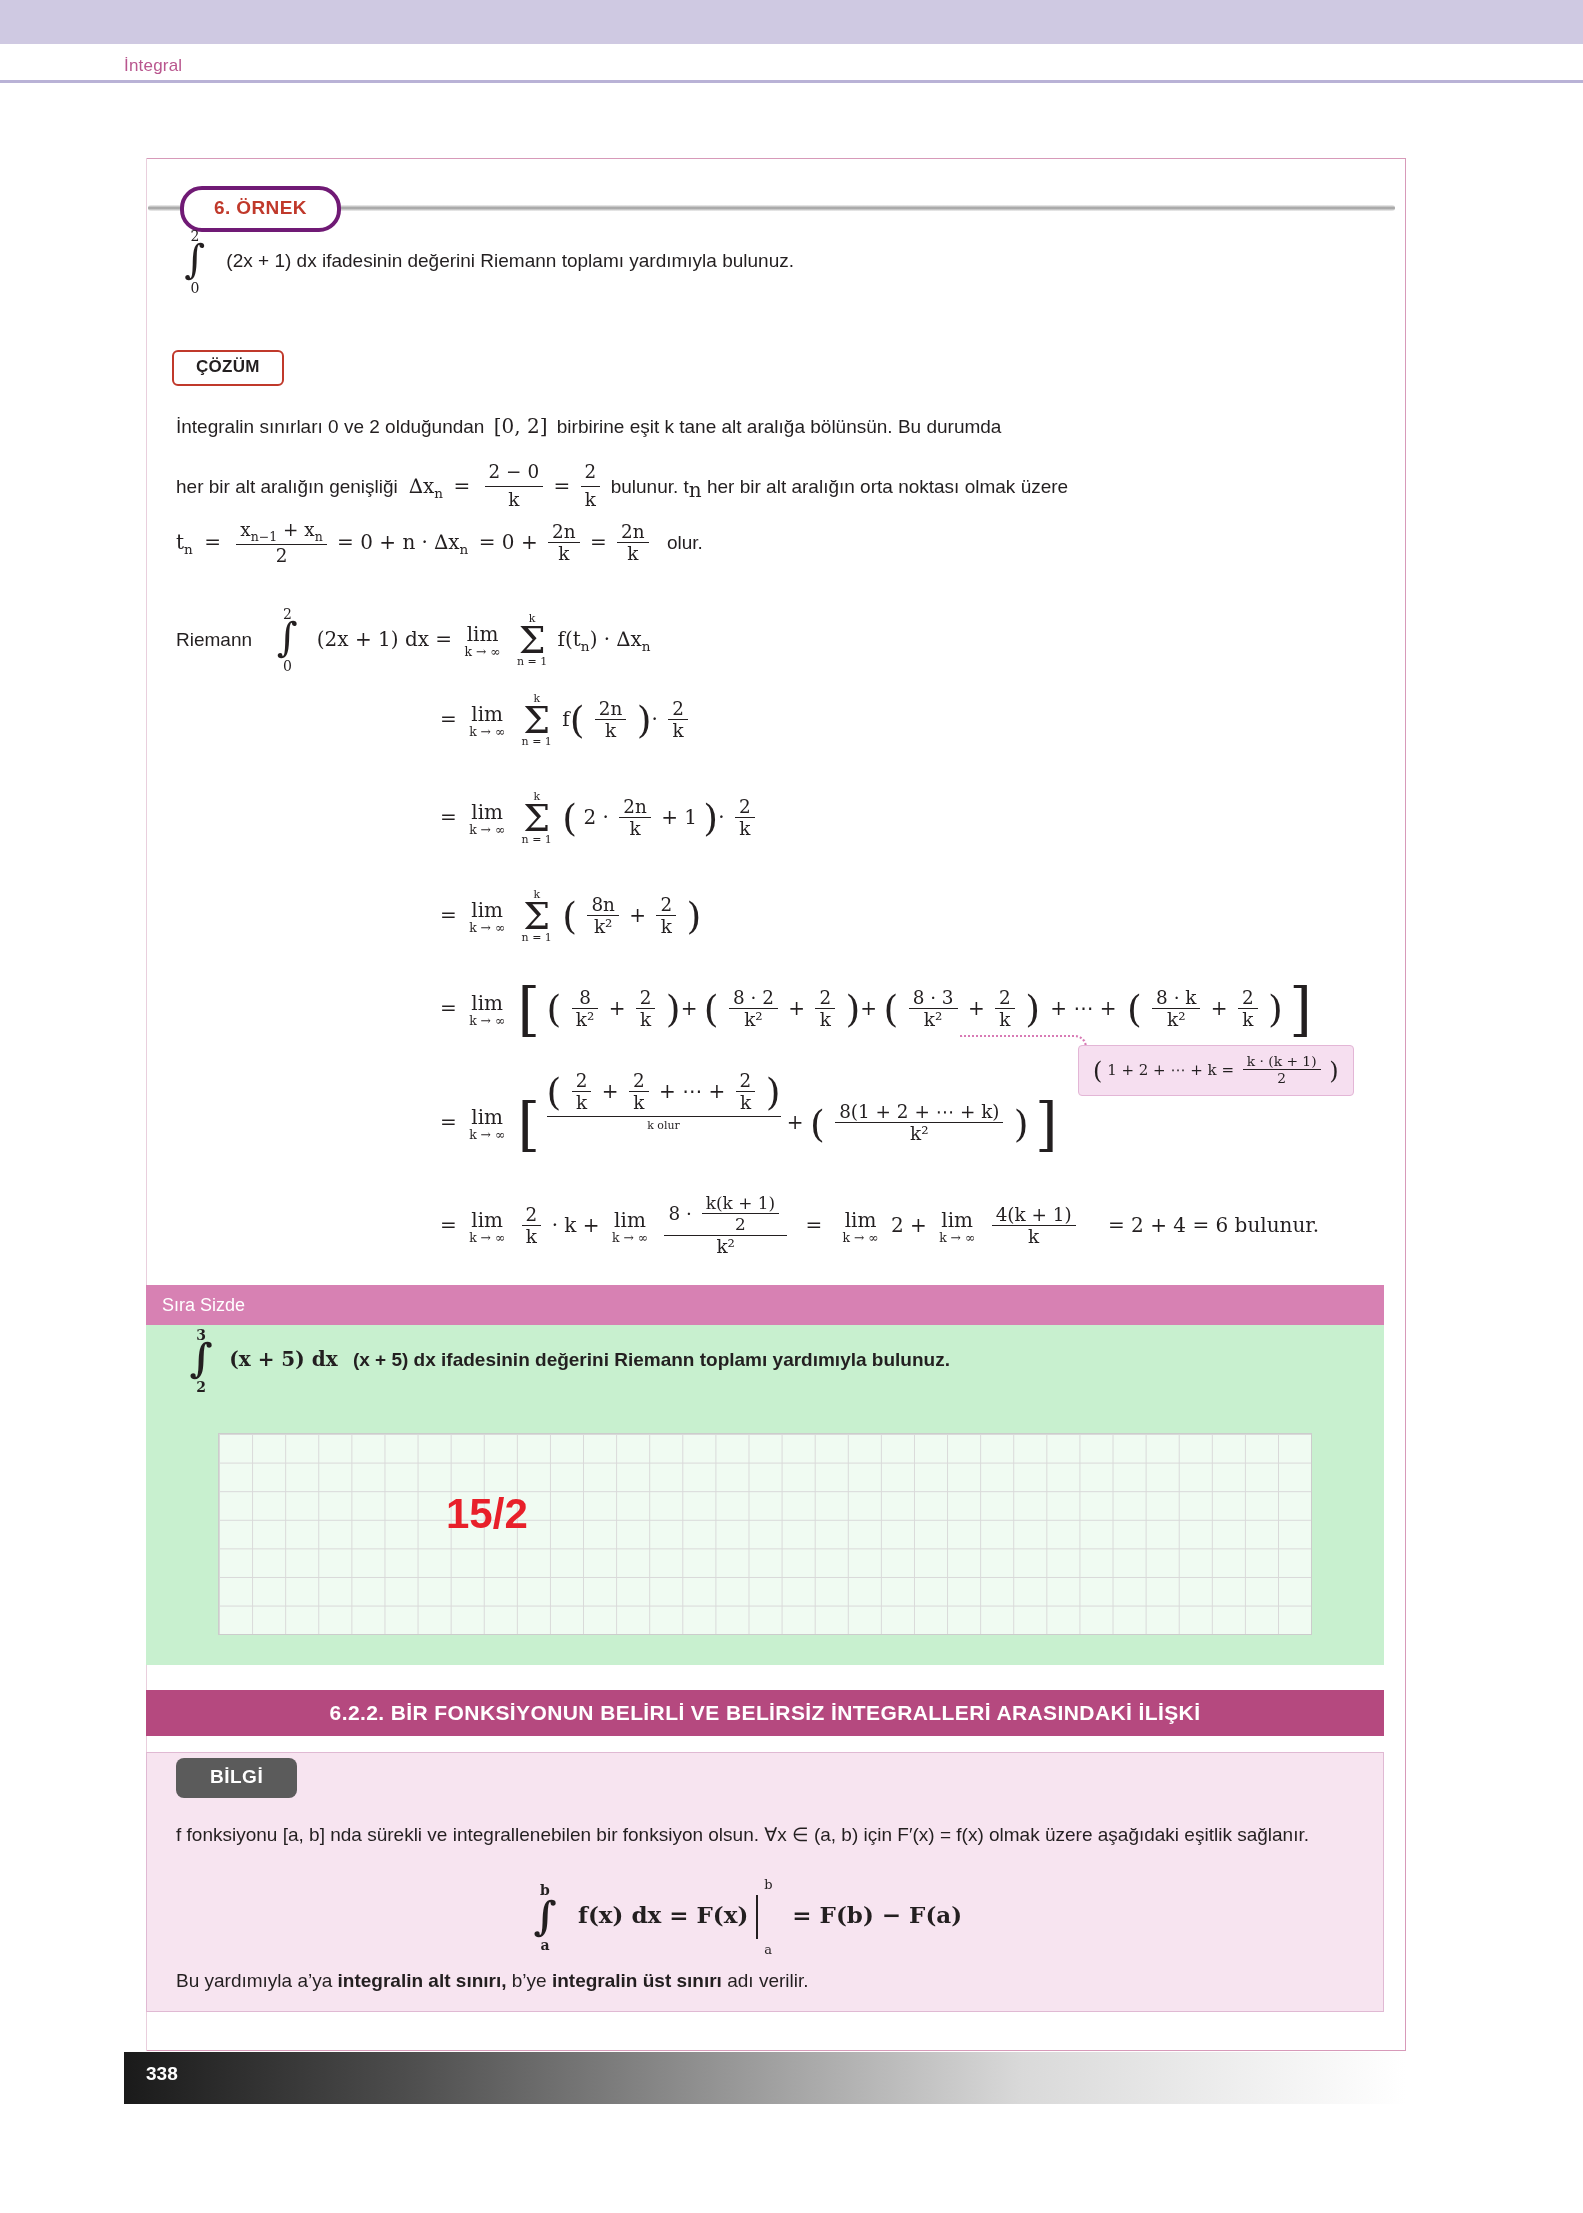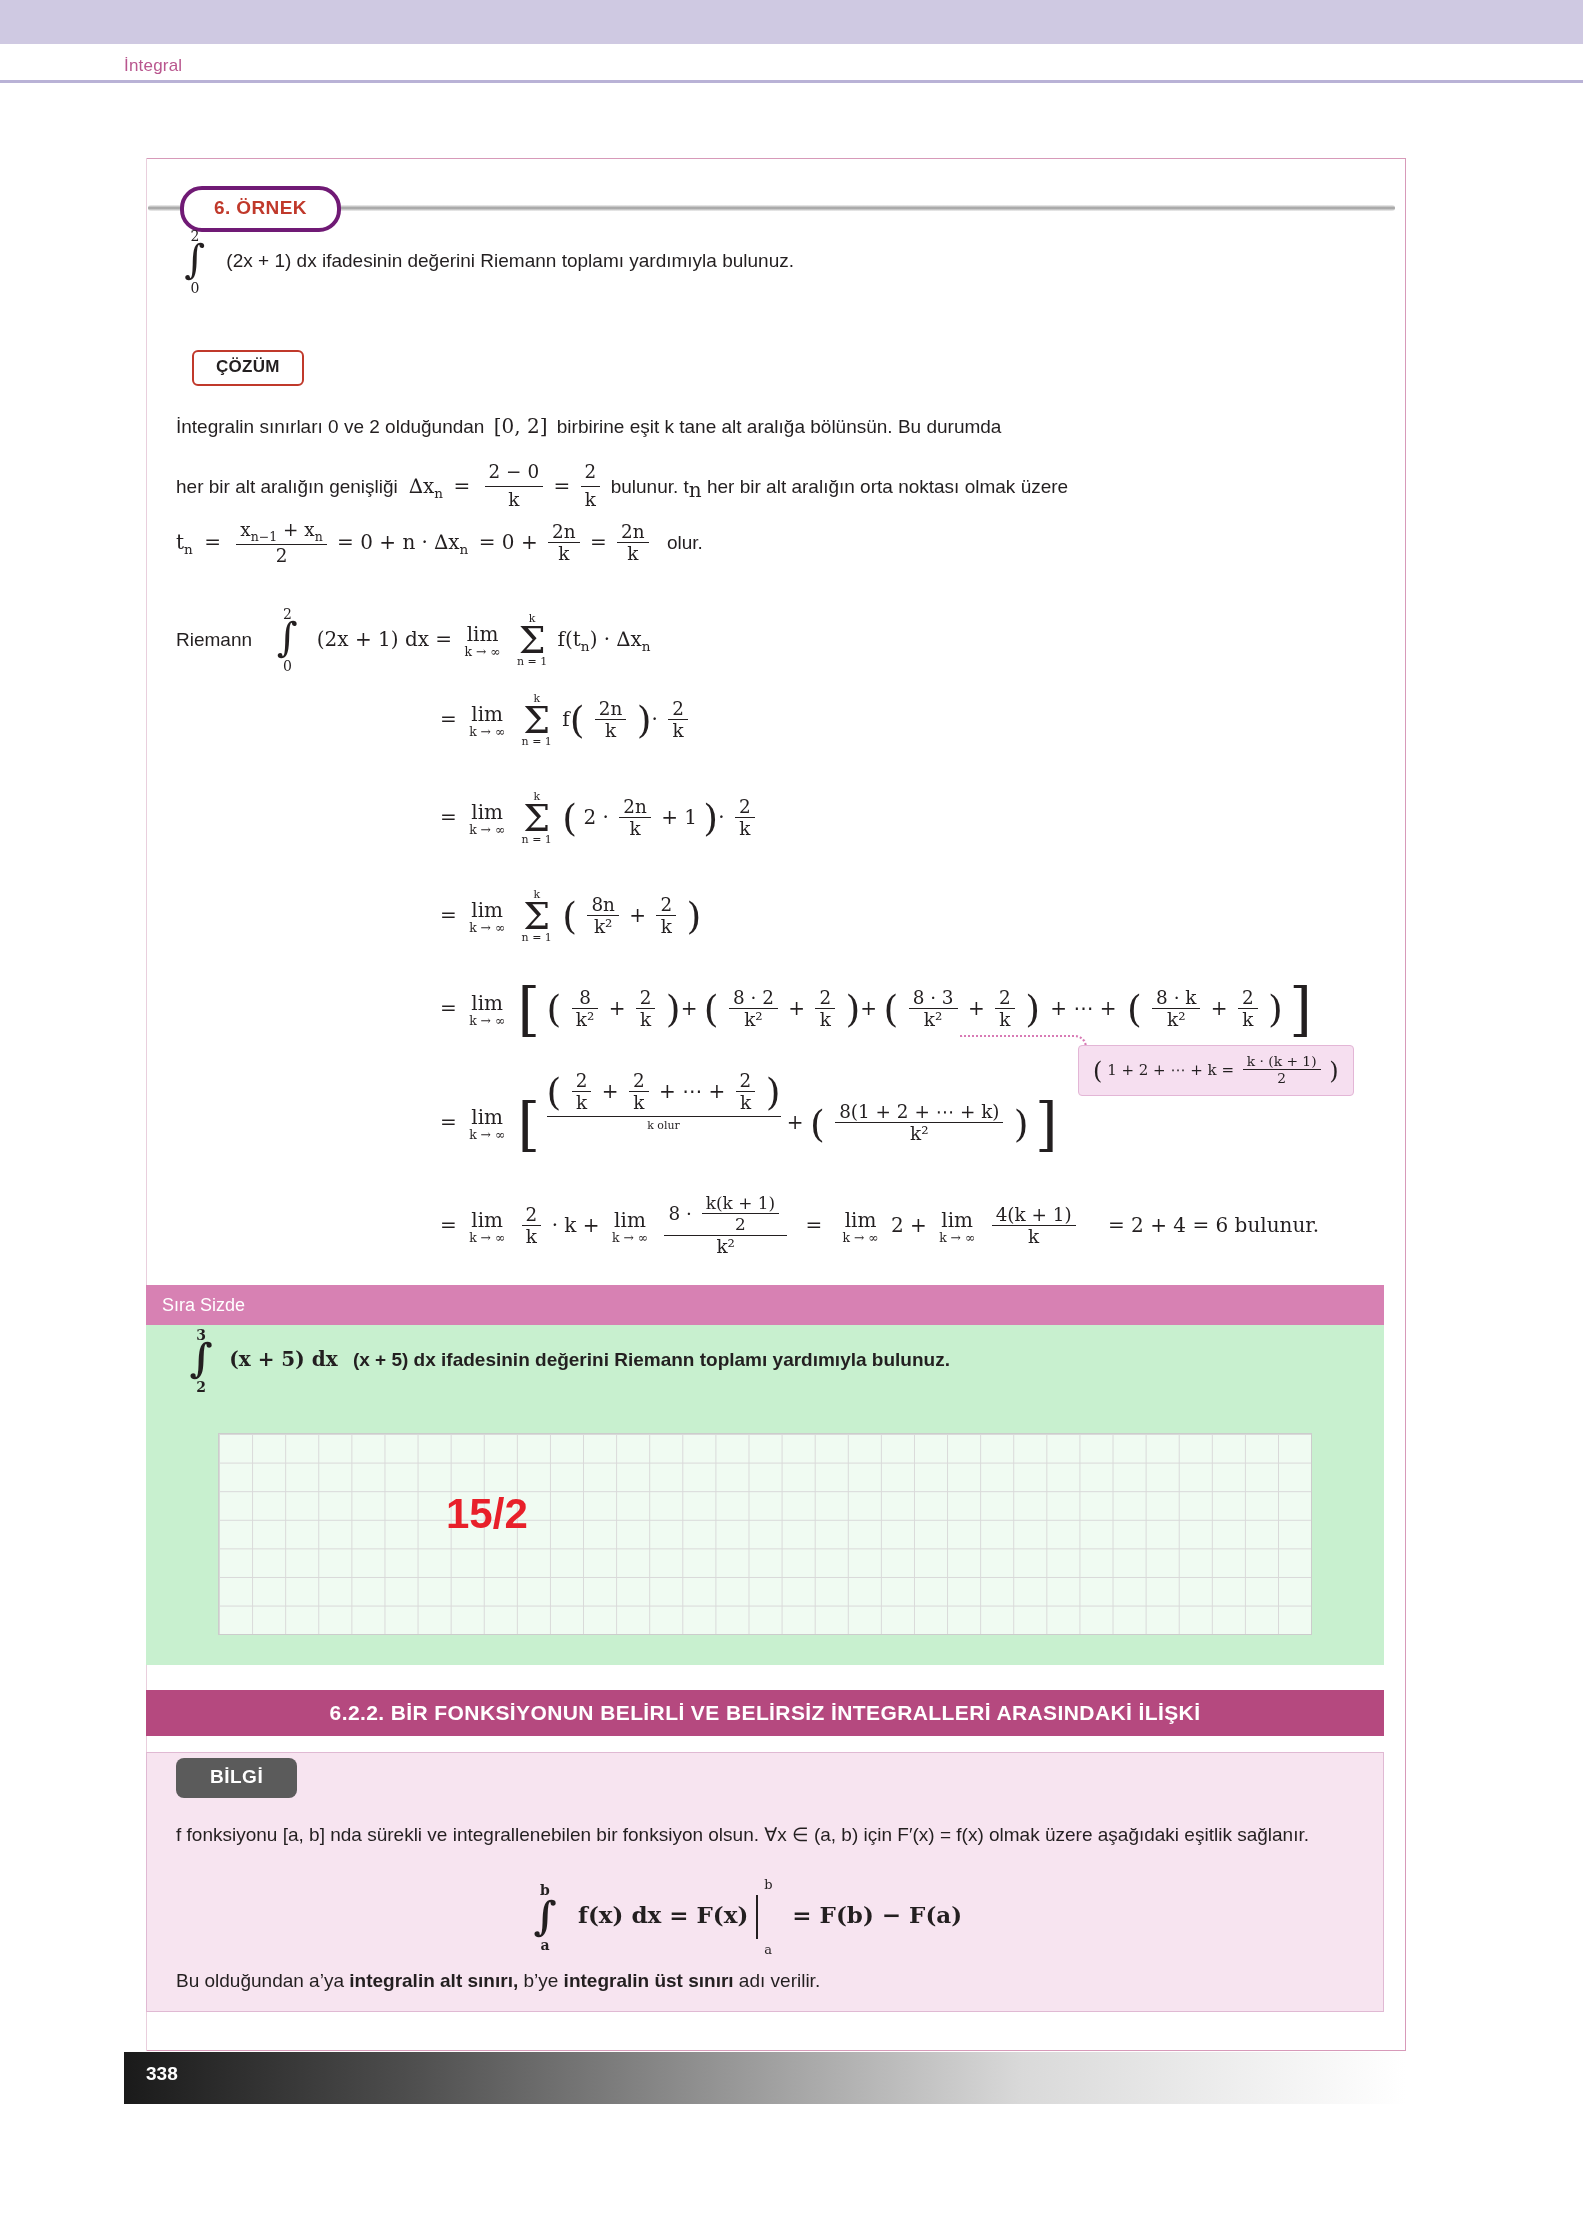--- a/index.html
+++ b/index.html
@@ -159,21 +159,20 @@
     position: absolute;
     left: 172px; top: 350px;
     padding: 5px 22px 7px 22px;
     border: 2px solid #c0392b;
     border-radius: 6px;
     background: #fff;
     font-weight: bold;
     font-size: 17px;
     color: #231f20;
     letter-spacing: .3px;
-    margin-left: 20px;
   }
 
   
   .callout {
     position: absolute;
     left: 1078px; top: 1045px;
     padding: 8px 14px;
     background: #f6dff0;
     border: 1px solid #e3b6d6;
     border-radius: 4px;
@@ -642,18 +641,18 @@
   </span>
   <span style="margin-left:10px;">f(x) dx = F(x)</span>
   <span class="evalbar">
     <span class="bar"></span>
     <span class="t">b</span>
     <span class="b">a</span>
   </span>
   <span style="margin-left:12px;">= F(b) − F(a)</span>
 </div>
 <div class="bilgi-t2">
-  <span>Bu olduğundan a’ya </span><b>integralin alt sınırı,</b><span> b’ye </span><b>integralin üst sınırı</b><span> adı verilir.</span>
+  <span>Bu yardımıyla a’ya </span><b>integralin alt sınırı,</b><span> b’ye </span><b>integralin üst sınırı</b><span> adı verilir.</span>
 </div>
 
 <div class="footer">
   <span class="pg">338</span>
 </div>
 
 </body></html>

